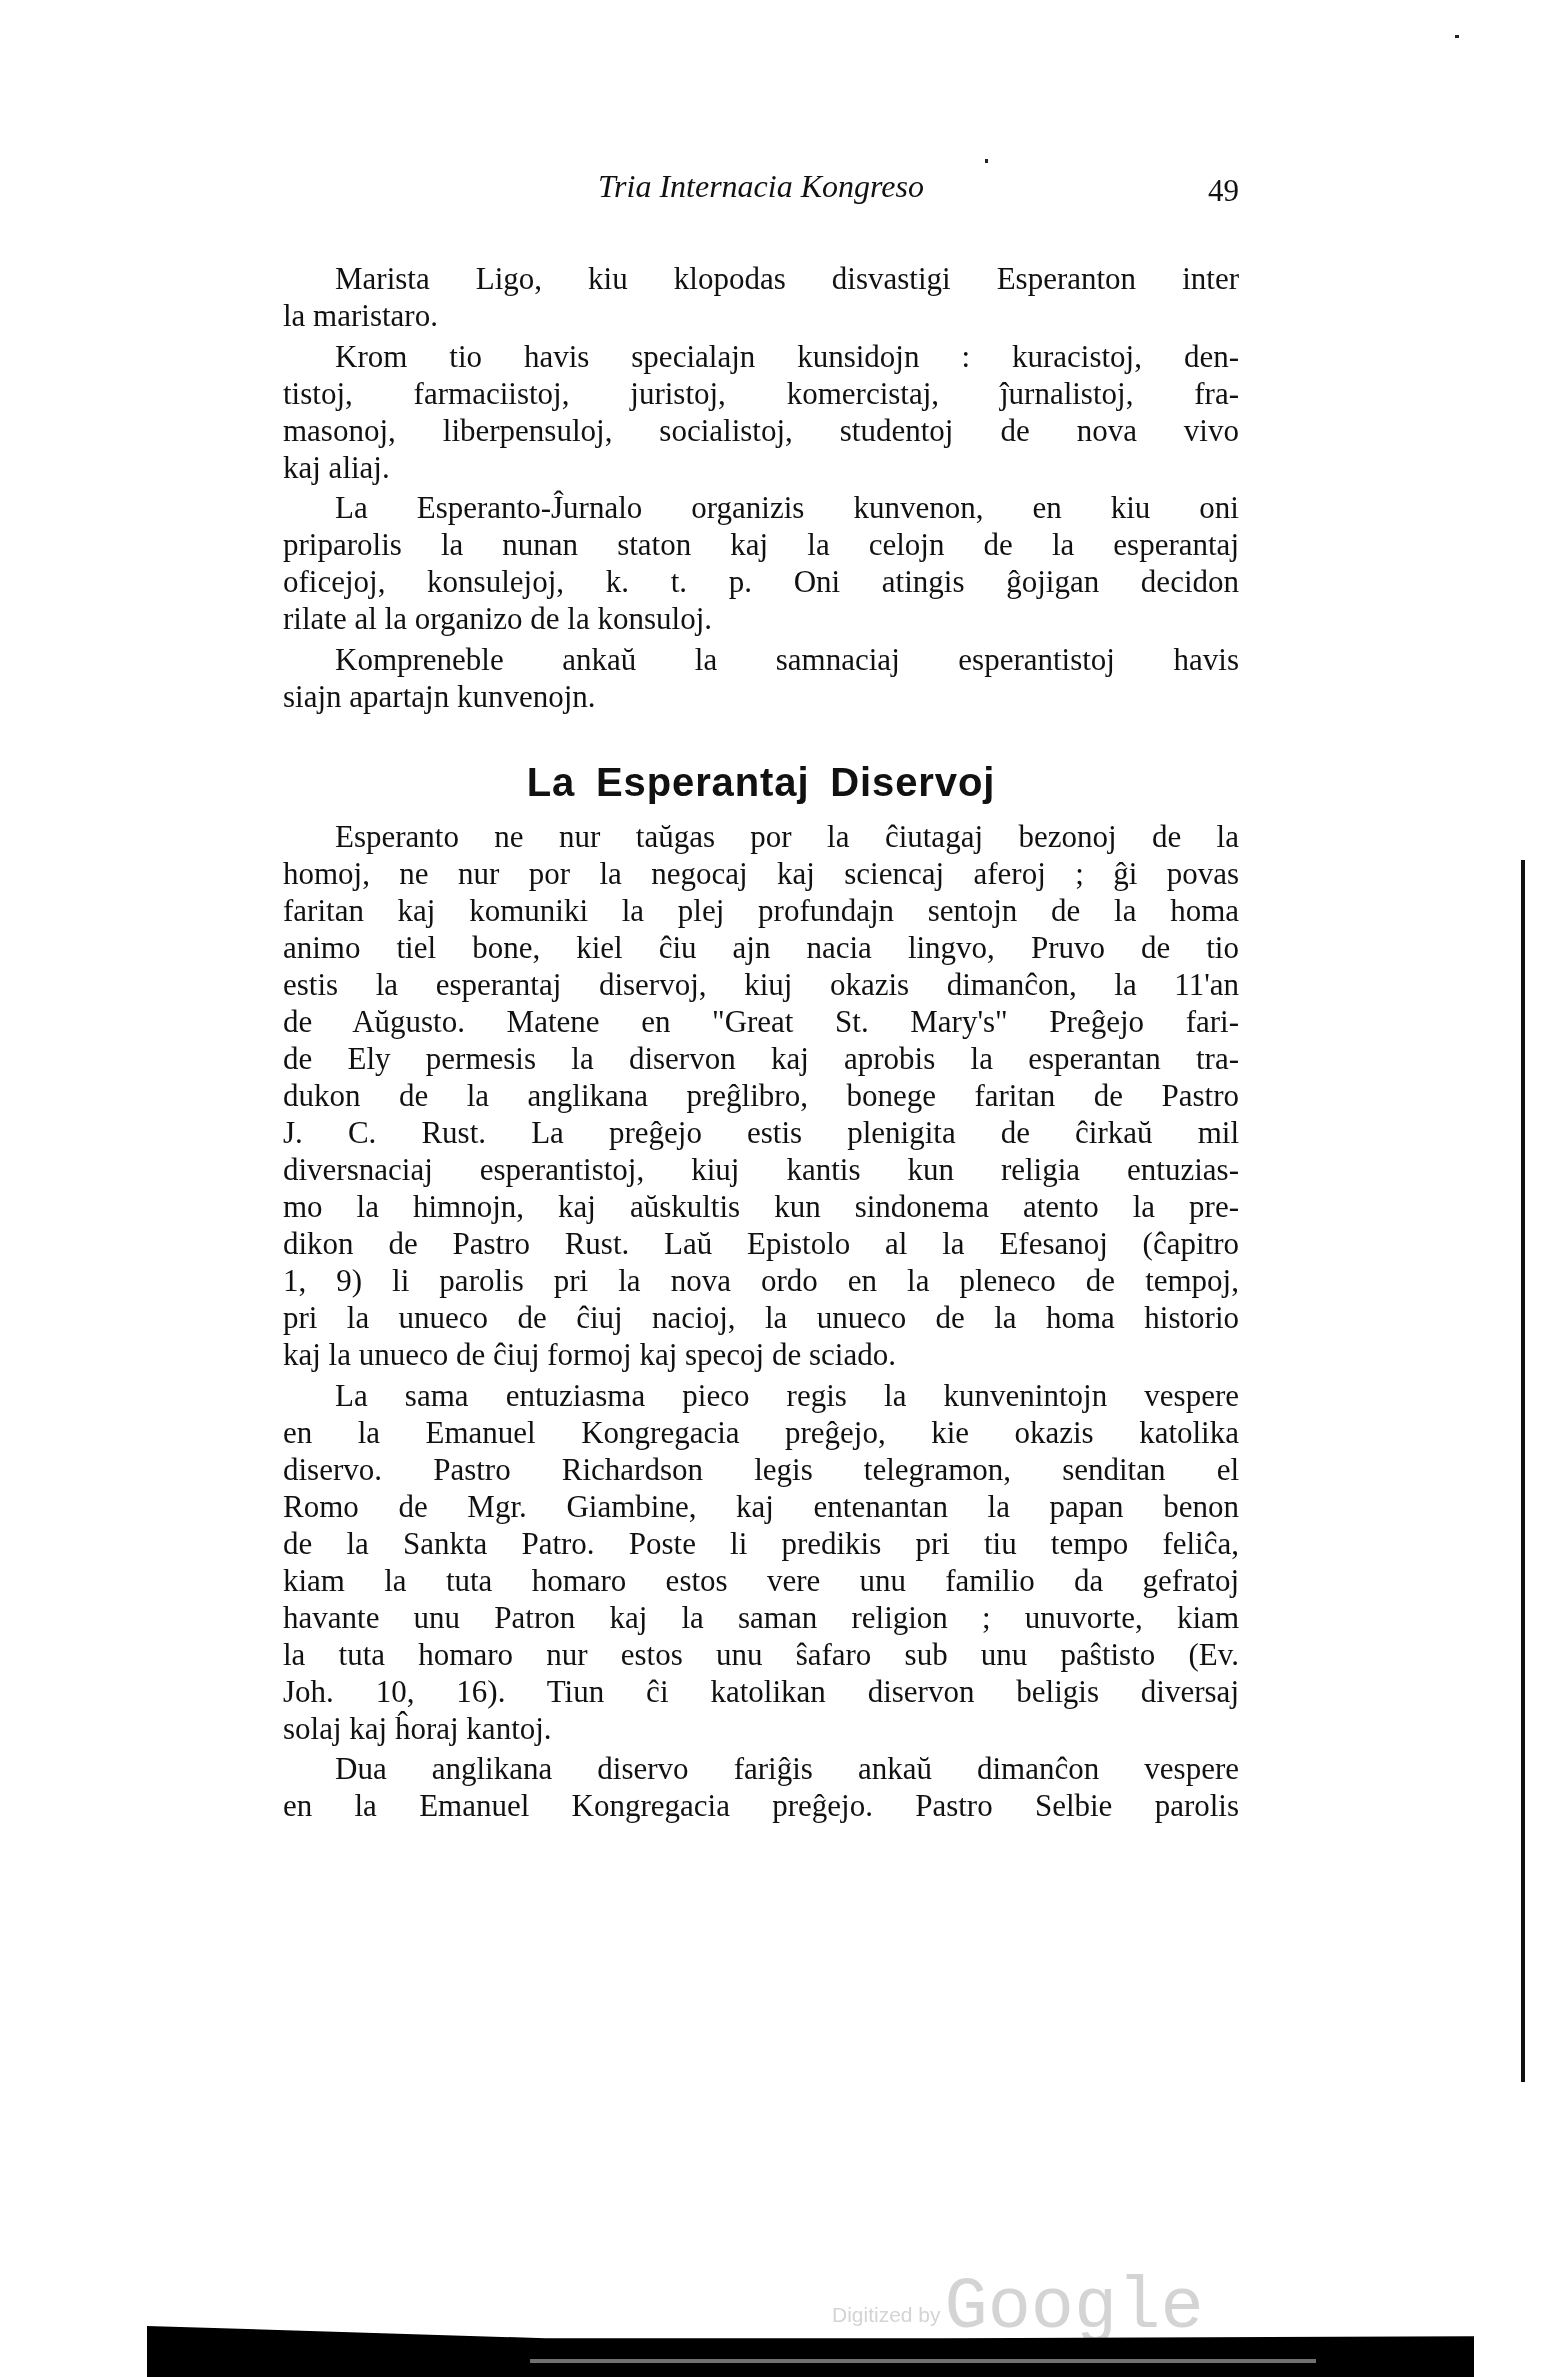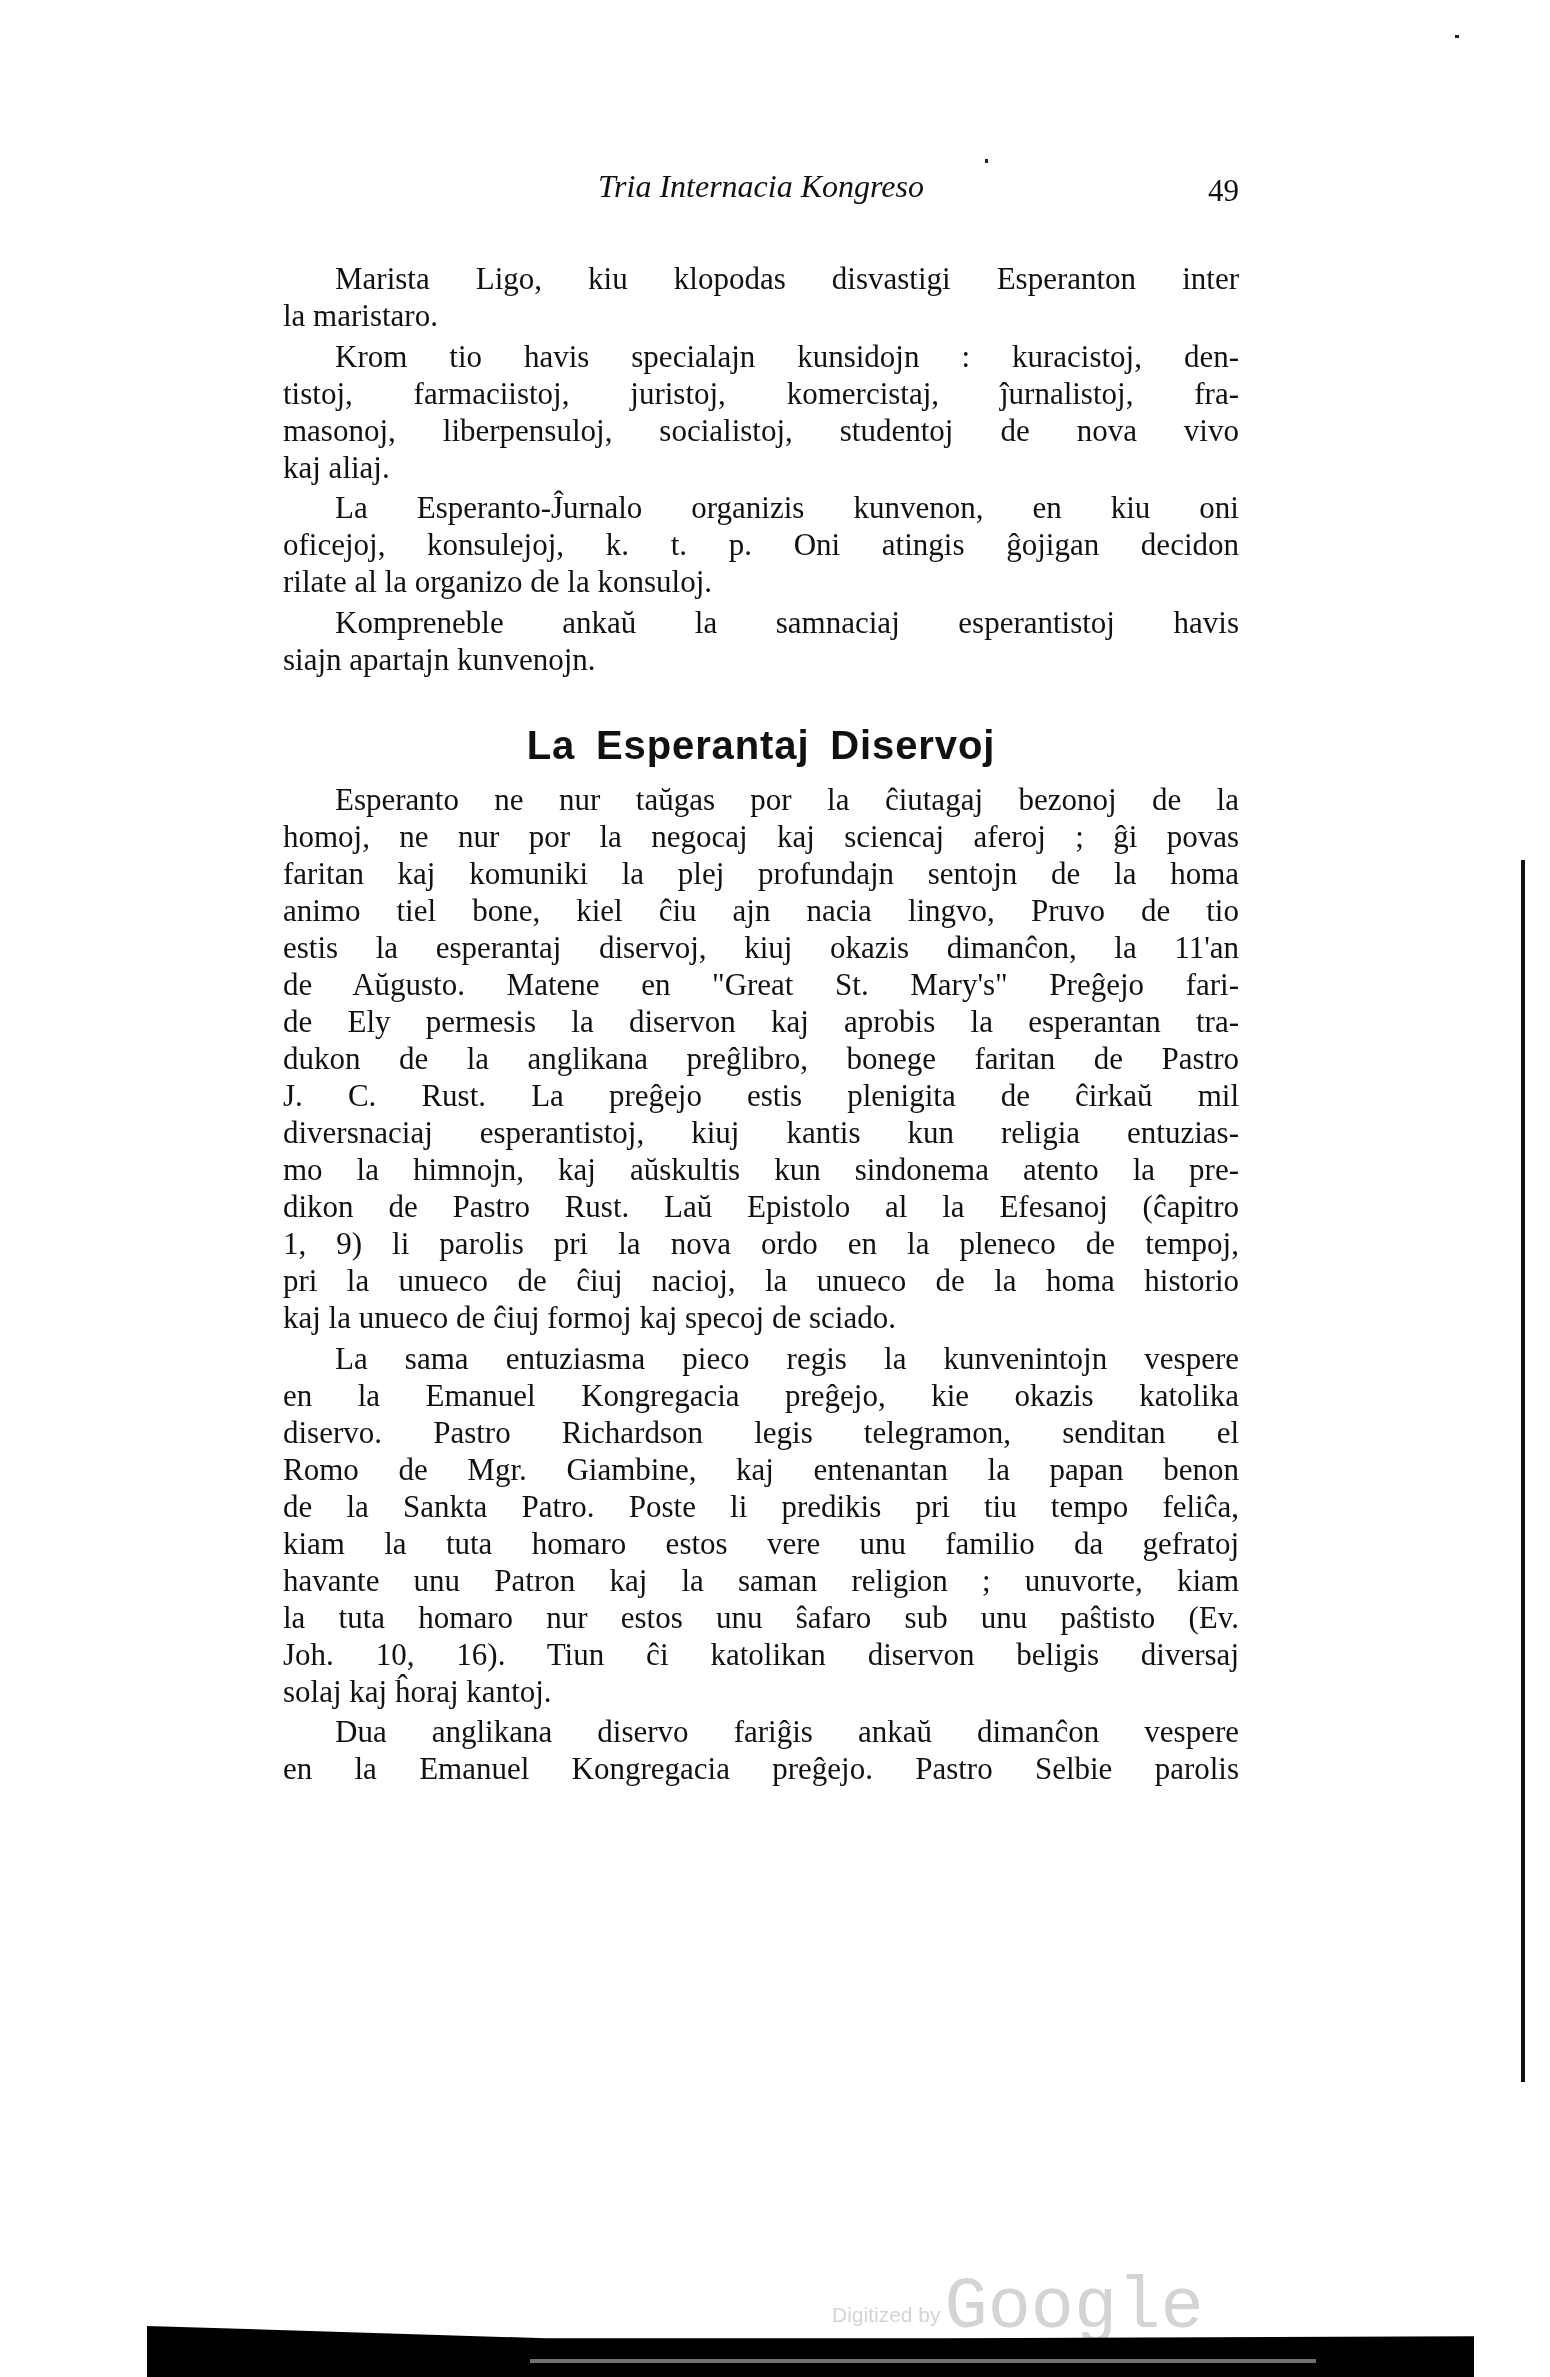--- a/index.html
+++ b/index.html
@@ -45,20 +45,21 @@
           <span class="line last">la maristaro.</span>
         </div>
         <div class="para">
           <span class="line indent">Krom tio havis specialajn kunsidojn :  kuracistoj, den-</span>
           <span class="line">tistoj, farmaciistoj, juristoj, komercistaj, ĵurnalistoj, fra-</span>
           <span class="line">masonoj, liberpensuloj, socialistoj, studentoj de nova vivo</span>
           <span class="line last">kaj aliaj.</span>
         </div>
         <div class="para">
           <span class="line indent">La Esperanto-Ĵurnalo organizis kunvenon, en kiu oni</span>
+          <span class="line">priparolis la nunan staton kaj la celojn de la esperantaj</span>
           <span class="line">oficejoj, konsulejoj, k. t. p.  Oni atingis ĝojigan decidon</span>
           <span class="line last">rilate al la organizo de la konsuloj.</span>
         </div>
         <div class="para">
           <span class="line indent">Kompreneble ankaŭ la samnaciaj esperantistoj havis</span>
           <span class="line last">siajn apartajn kunvenojn.</span>
         </div>
       </div>
     <div class="heading">La Esperantaj Diservoj</div>
     <div id="after">

